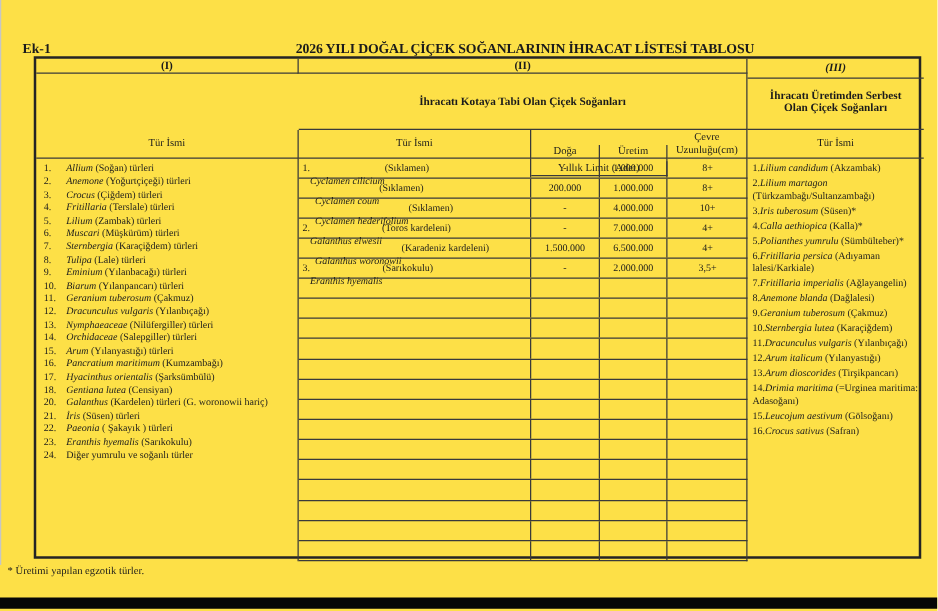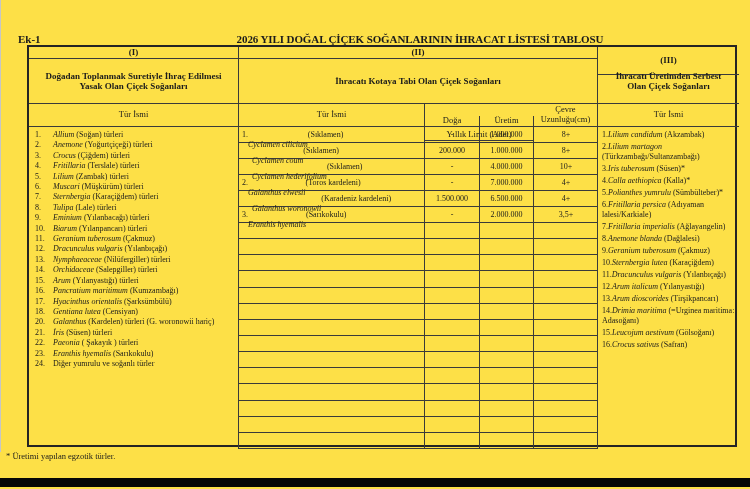--- a/index.html
+++ b/index.html
@@ -42,23 +42,22 @@
 <div class="page">
   <div class="scan-edge"></div>
 
   <div class="ek">Ek-1</div>
   <div class="title">2026 YILI DOĞAL ÇİÇEK SOĞANLARININ İHRACAT LİSTESİ TABLOSU</div>
 
   <div class="tbl">
 
     <div class="cell colnum br bb" style="left:0;top:0;width:210px;height:12px;">(I)</div>
     <div class="cell colnum br bb" style="left:210px;top:0;width:359px;height:12px;">(II)</div>
-    <div class="cell colnum bb" style="left:569px;top:0;width:141px;height:28px;">(III)</div>
-
-    <div class="cell hd br bb" style="left:0;top:12px;width:210px;height:45px;padding:0 8px;">Doğadan Toplanmak Suretiyle İhraç Edilmesi Yasak Olan Çiçek Soğanları</div>
+    <div class="cell colnum bb" style="left:569px;top:0;width:141px;height:16px;font-style:italic;">(III)</div>
+
     <div class="cell hd br bb" style="left:210px;top:12px;width:359px;height:45px;padding:0 20px;">İhracatı Kotaya Tabi Olan Çiçek Soğanları</div>
     <div class="cell hd bb" style="left:569px;top:12px;width:141px;height:45px;padding:0 8px;">İhracatı Üretimden Serbest Olan Çiçek Soğanları</div>
 
     <div class="cell br bb" style="left:0;top:57px;width:210px;height:23px;">Tür İsmi</div>
     <div class="cell br bb" style="left:210px;top:57px;width:186px;height:23px;">Tür İsmi</div>
     <div class="cell br bb" style="left:396px;top:57px;width:109px;height:12px;margin-top:25px;">Yıllık Limit (Adet)</div>
     <div class="cell br bb" style="left:396px;top:69px;width:55px;height:11px;">Doğa</div>
     <div class="cell br bb" style="left:451px;top:69px;width:54px;height:11px;">Üretim</div>
     <div class="cell br bb" style="left:505px;top:57px;width:64px;height:23px;padding:0 5px;">Çevre Uzunluğu(cm)</div>
     <div class="cell bb" style="left:569px;top:57px;width:141px;height:23px;">Tür İsmi</div>

